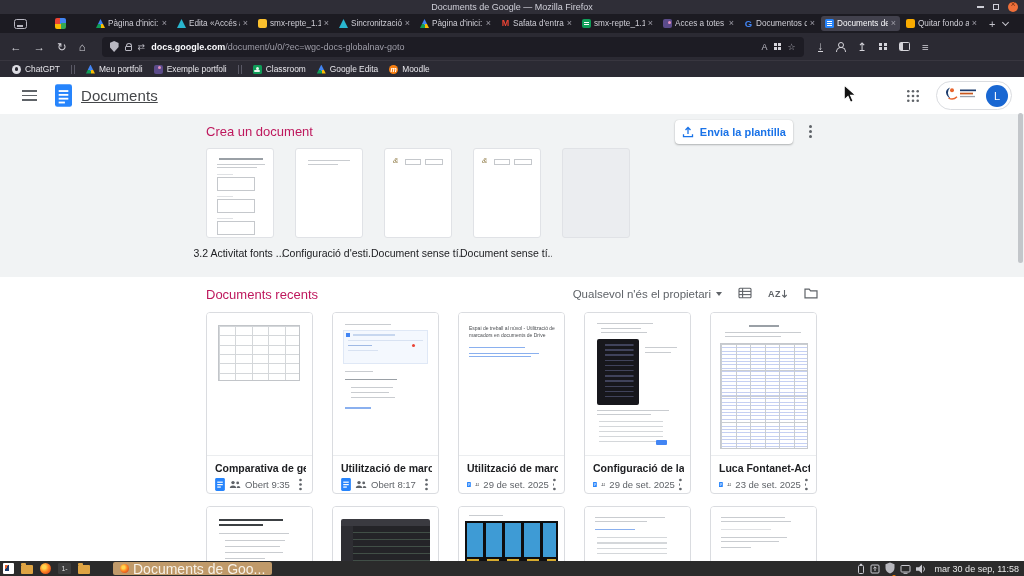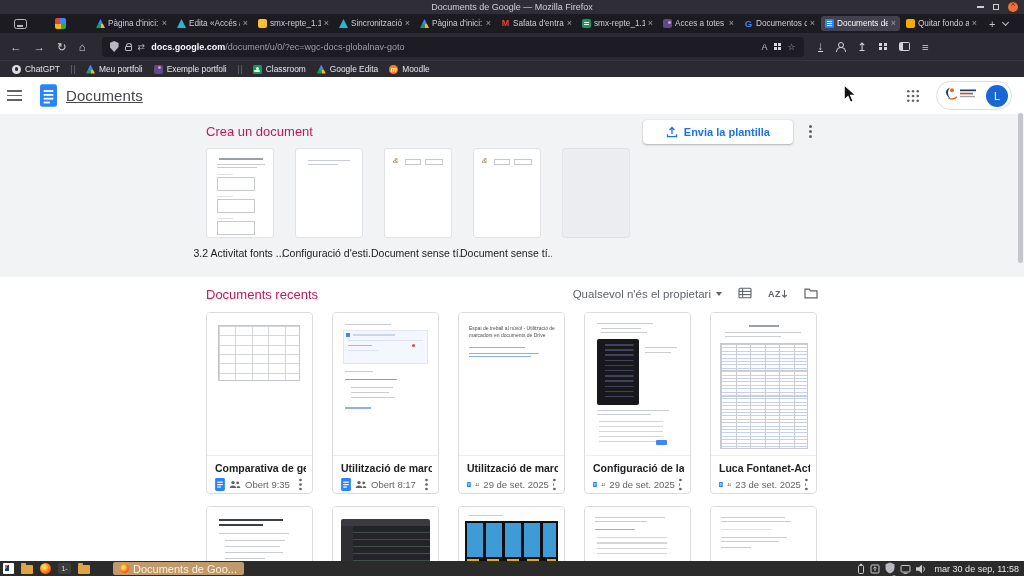--- a/index.html
+++ b/index.html
@@ -77,42 +77,42 @@
   .bm-sep i{width:1px;height:9px;background:#5a5966}
   .bm-chatgpt{width:9px;height:9px;border-radius:50%;background:#dcdce2;position:relative}
   .bm-chatgpt::before{content:"";position:absolute;left:2.6px;top:2.6px;width:3.6px;height:3.6px;border-radius:50%;background:#2b2a33}
   .bm-classroom{width:9px;height:9px;border-radius:1.5px;background:#0f9d58;position:relative}
   .bm-classroom::before{content:"";position:absolute;left:3px;top:2px;width:3px;height:3px;border-radius:50%;background:#e7f4ec}
   .bm-classroom::after{content:"";position:absolute;left:1.6px;bottom:1.2px;width:5.8px;height:2px;background:#e7f4ec;border-radius:1px}
   .bm-moodle{width:9px;height:9px;border-radius:50%;background:#f98012;color:#fff;font-size:7px;line-height:9px;
              text-align:center;font-weight:bold}
   
   .page{position:absolute;left:0;top:77px;width:1024px;height:484px;background:#fff;overflow:hidden}
-  .docs-header{position:relative;height:37px;background:#fff;display:flex;align-items:center;padding:0 3px}
+  .docs-header{position:relative;height:37px;background:#fff;display:flex;align-items:center;padding:0 18px}
   .hamb{width:15px;height:11px;background:repeating-linear-gradient(to bottom,#5f6368 0 1.8px,transparent 1.8px 4.6px);margin-left:4px}
   .app-logo{margin-left:18px;display:flex}
   .app-name{margin-left:9px;font-size:15px;color:#45474a;text-decoration:underline;letter-spacing:.1px}
   .searchbar{position:absolute;left:311px;top:5px;width:389px;height:27px;border-radius:13.5px;background:#f1f3f4;
              display:flex;align-items:center;gap:9px;padding:0 6px 0 13px}
   .searchbar input{border:none;outline:none;background:transparent;font-size:11.5px;flex:1;
                    font-family:"Liberation Sans",sans-serif;color:#202124}
   .searchbar input::placeholder{color:#5f6368}
   .hdr-apps{position:absolute;right:104px;top:12px}
   .acct-pill{position:absolute;right:12px;top:4px;width:76px;height:29px;border:1px solid #dadce0;border-radius:15px;
              background:#fff;display:flex;align-items:center;padding:0 3px 0 6px}
   .avatar{width:22px;height:22px;border-radius:50%;background:#1967d2;color:#fff;font-size:11px;line-height:22px;
           text-align:center;margin-left:auto}
   .cursor{position:absolute;left:843px;top:7px;z-index:60}
   
   .tpl-sec{height:163px;background:#f1f3f4}
   .inner{width:612px;margin:0 auto;position:relative}
   .tpl-head{display:flex;align-items:center;padding-top:9px;height:26px}
   .sec-title{font-size:13px;color:#be185d}
   .send-btn{margin-left:auto;height:24px;display:flex;align-items:center;gap:6px;background:#fff;border-radius:4px;
-            padding:0 23px;box-shadow:0 1px 2px rgba(60,64,67,.35),0 0 1px rgba(60,64,67,.2)}
+            padding:0 7px;box-shadow:0 1px 2px rgba(60,64,67,.35),0 0 1px rgba(60,64,67,.2)}
   .send-btn span{font-size:11px;font-weight:bold;color:#1a73e8}
   .kebab{width:3px;height:3px;border-radius:50%;background:#5f6368;position:relative;margin:0 6px 0 16px}
   .kebab::before,.kebab::after{content:"";position:absolute;left:0;width:3px;height:3px;border-radius:50%;background:#5f6368}
   .kebab::before{top:-5px}.kebab::after{top:5px}
   .tpl-row{display:flex;gap:21px;margin-top:8px}
   .tpl{width:68px}
   .tpl-thumb{width:68px;height:90px;background:#fff;border:1px solid #e0e2e6;border-radius:3px;position:relative;overflow:hidden}
   .tpl-thumb.empty{background:#ebedf0}
   .tpl-label{margin-top:9px;font-size:10.5px;color:#202124;text-align:center;white-space:nowrap;width:92px;margin-left:-13px;overflow:hidden}
   .plus{position:absolute;left:17px;top:28px;width:34px;height:34px}
@@ -154,21 +154,21 @@
       background:linear-gradient(120deg,#e8642c 0 40%,#1b3a6b 40%)}
   .tk-folder{width:12px;height:9px;background:#dfa443;border-radius:1px;position:relative;margin-top:1px}
   .tk-folder::before{content:"";position:absolute;left:0;top:-2px;width:5px;height:2px;background:#dfa443;border-radius:1px 1px 0 0}
   .tk-ff{width:11px;height:11px;border-radius:50%;
          background:radial-gradient(circle at 38% 38%,#ffd54f 0 18%,#ff8a25 45%,#e0531f 75%,#b13a12 100%)}
   .tk-badge{width:13px;height:11px;background:#3d3d3d;border-radius:1px;color:#ddd;font-size:7px;
             line-height:11px;text-align:center}
   .tk-win{height:13px;display:flex;align-items:center;gap:4px;background:#c09a6a;border-radius:2px;
           padding:0 7px;margin-left:16px}
   .tk-win .tk-ff{width:9px;height:9px}
-  .tk-win span{font-size:11px;color:#f7f1e6;white-space:nowrap}
+  .tk-win span{font-size:14px;color:#f7f1e6;white-space:nowrap}
   .tray{margin-left:auto;display:flex;align-items:center;gap:5px;padding-right:2px}
   .clock{font-size:9px;color:#e8e8e8;white-space:nowrap;margin-left:3px}
   .shield2{position:relative}
   .shield2 .dot{position:absolute;right:-1px;bottom:-1px;width:4px;height:4px;border-radius:50%;background:#f57c00}
   .pg-scroll{position:absolute;right:1px;top:0;width:5px;height:100%}
   .pg-thumb{position:absolute;right:0;top:36px;width:5px;height:150px;border-radius:3px;background:#c3c6ca}
 </style>
 </head>
 <body>
 

